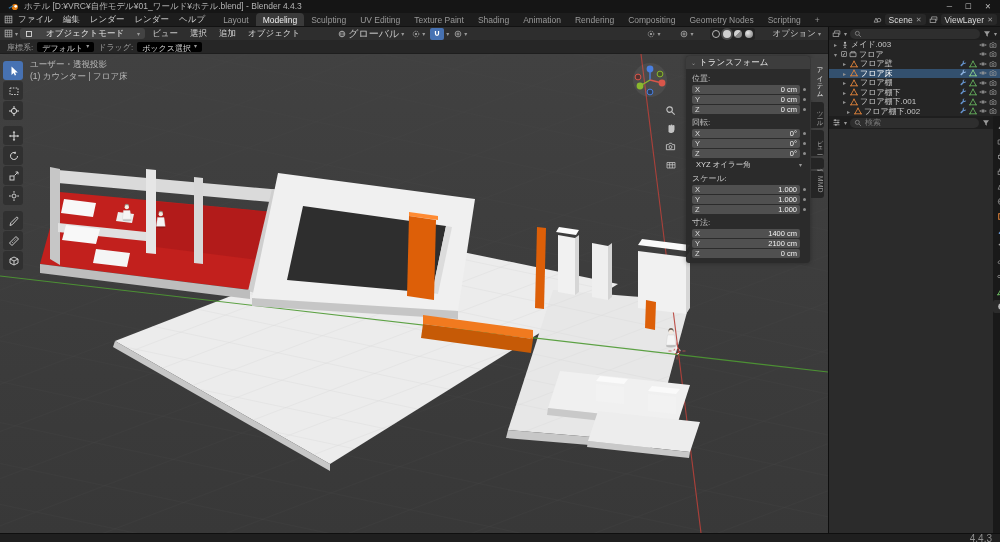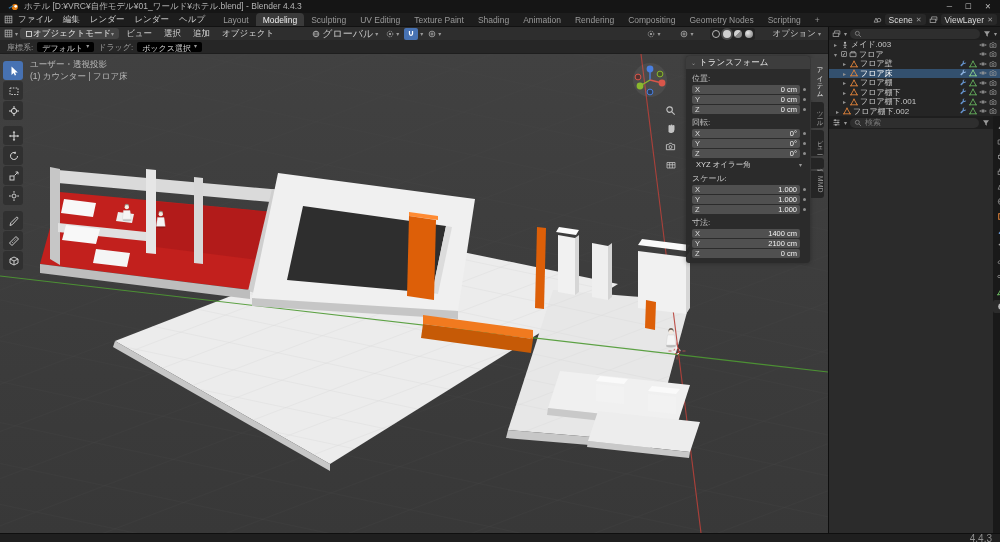--- a/index.html
+++ b/index.html
@@ -22,21 +22,21 @@
 .wstab{padding:1px 7px 0;font-size:8.5px;color:#999;display:flex;align-items:center;border-radius:4px 4px 0 0}
 .wstab.active{background:#3a3a3a;color:#f0f0f0}
 .topbar-right{margin-left:auto;display:flex;align-items:center;gap:3px;padding-right:3px}
 .chip{display:flex;align-items:center;gap:3px;background:#282828;border-radius:3px;padding:1px 4px;font-size:8.5px;color:#ddd;height:11px}
 .chip .x{color:#999;font-size:7px}
 
 #main{display:flex;height:506px}
 #viewport{width:828px;display:flex;flex-direction:column;position:relative}
 .vph{height:14px;background:#2e2e2e;display:flex;align-items:center;gap:2px;padding:0 4px;border-bottom:1px solid #262626}
 .hmenu{padding:0 5px;font-size:8.5px;color:#d8d8d8}
-.dropbtn{display:flex;align-items:center;gap:0;background:#434343;border-radius:3px;padding:1px 5px;font-size:8.5px;color:#e8e8e8;height:11px}
+.dropbtn{display:flex;align-items:center;gap:13px;background:#434343;border-radius:3px;padding:1px 5px;font-size:8.5px;color:#e8e8e8;height:11px}
 .flat{display:flex;align-items:center;gap:2px;padding:0 3px;height:12px;border-radius:2px;color:#c5c5c5}
 .flat.on{background:#4772b3;color:#fff}
 .seg{display:flex;align-items:center;background:#232323;border-radius:3px;padding:1px 2px;gap:3px;height:12px}
 .seg .sm{width:8px;height:8px;border-radius:50%}
 .vp-right{margin-left:auto;display:flex;align-items:center;gap:14px}
 .vpt{height:13px;background:#262626;display:flex;align-items:center;gap:4px;padding:0 7px;border-bottom:1px solid #1e1e1e}
 .lbl{font-size:8px;color:#9c9c9c}
 .minidrop{display:flex;align-items:flex-start;gap:3px;background:#000000;border-radius:2px;padding:1px 5px;font-size:8px;color:#ddd;height:10px}
 .canvas{position:relative;flex:1;background:linear-gradient(#414141,#383838);overflow:hidden}
 .scene{position:absolute;inset:0}
@@ -814,21 +814,21 @@
               <use href="#s-tri"></use>
             </svg>
             <svg class="ic8">
               <use href="#s-eye"></use>
             </svg>
             <svg class="ic8">
               <use href="#s-cam"></use>
             </svg>
           </span>
       </div>
-      <div class="ol-row" style="padding-left:5px">
+      <div class="ol-row" style="padding-left:16px">
         <span class="arr">▸</span>
         <svg class="ic8" style="color:#e8873b">
             <use href="#s-tri"></use>
           </svg>
         <span>フロア棚下.002</span>
         <span class="ol-right">
             <svg class="ic8" style="color:#6592cc">
               <use href="#s-wrench"></use>
             </svg>
             <svg class="ic8" style="color:#67b35e">

